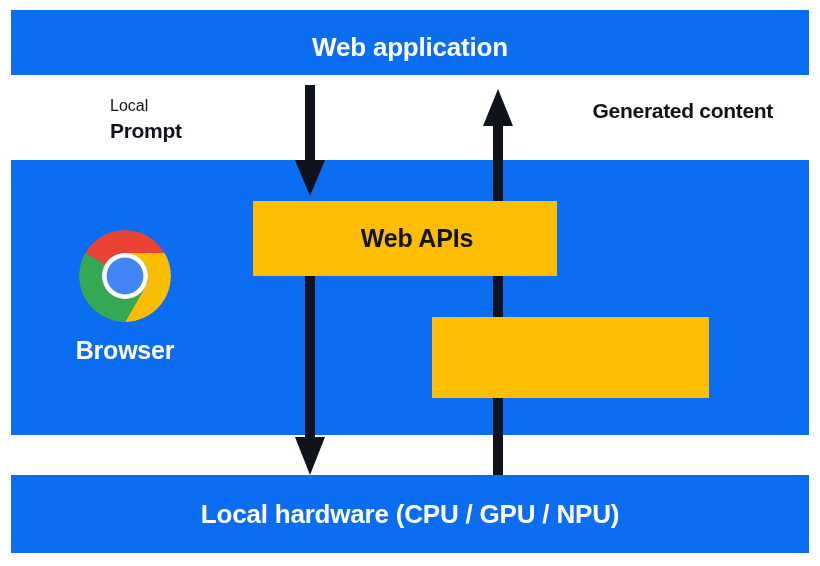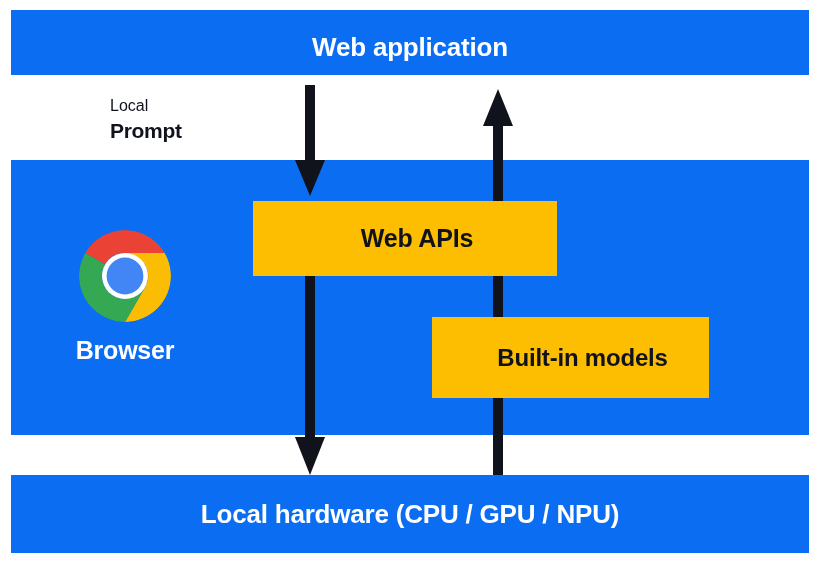--- a/index.html
+++ b/index.html
@@ -146,20 +146,21 @@
   <div class="band" id="band-web-application" style="background: rgb(11, 110, 242);">
     <div class="band-title">Web application</div>
   </div>
 
   <div class="io-block" id="io-input">
     <div class="io-kind">Local</div>
     <div class="io-value">Prompt</div>
   </div>
 
   <div class="io-block" id="io-output">
+    <div class="io-value">Generated content</div>
   </div>
 
   <div class="band" id="band-browser" style="background: rgb(11, 110, 242);"></div>
 
   <div class="band" id="band-local-hardware" style="background: rgb(11, 110, 242);">
     <div class="band-title">Local hardware (CPU / GPU / NPU)</div>
   </div>
 
   <svg id="arrow-layer" viewBox="0 0 820 566">
 
@@ -178,21 +179,21 @@
       <polygon points="483,126 513,126 498,89" fill="#10131C"></polygon>
     </g>
   </svg>
 
   <div class="api-box" id="box-web-apis" style="background: rgb(253, 189, 1);">
     <span>Web APIs</span>
   </div>
 
   <div class="api-box" id="box-builtin-models" style="background: rgb(253, 189, 1);">
     <span>
-      <span>Built-in models</span><br>
+      <br>
     </span>
   </div>
 
   <div id="browser-group">
     <svg id="chrome-icon" width="92" height="92" viewBox="0 0 100 100">
       <defs>
         <clipPath id="clip-circle">
           <circle cx="50" cy="50" r="50"></circle>
         </clipPath>
       </defs>

